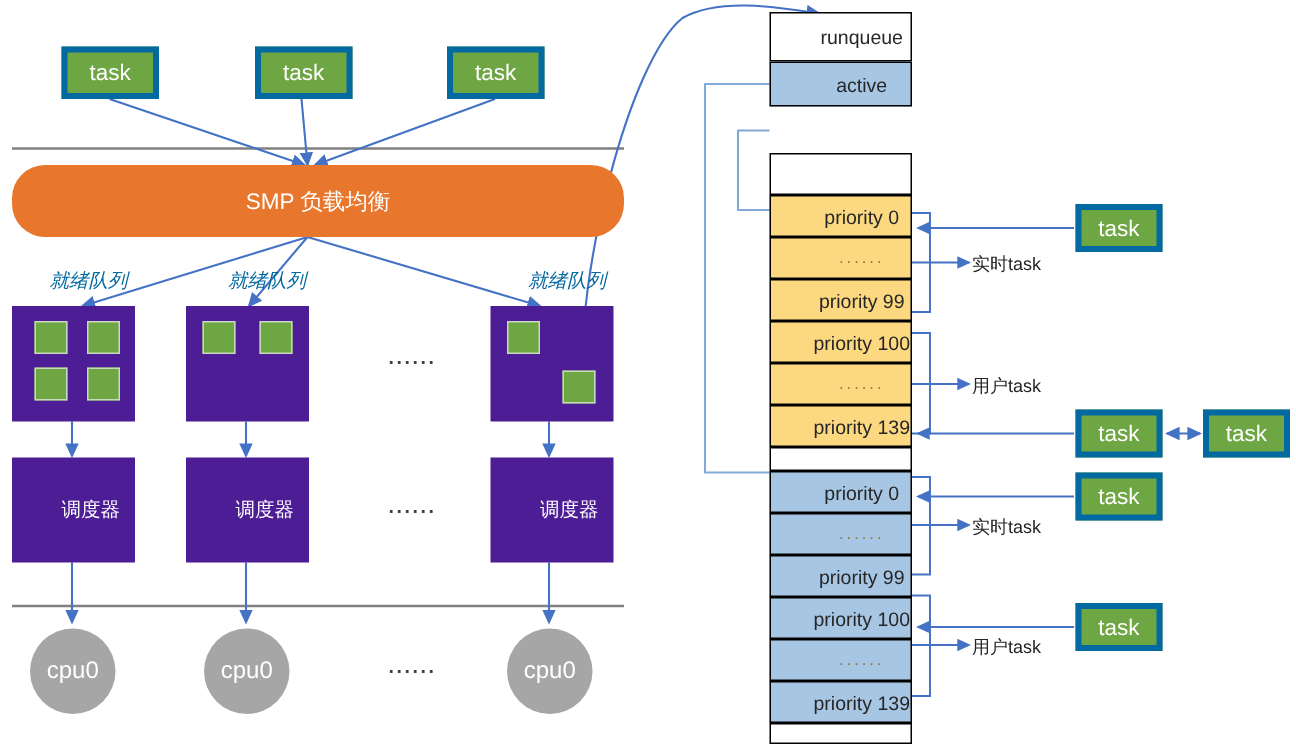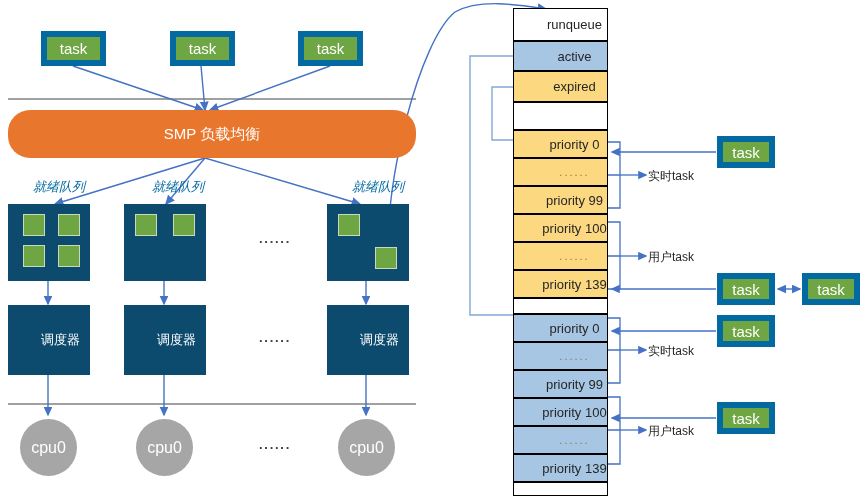--- a/index.html
+++ b/index.html
@@ -7,25 +7,25 @@
     width:864px;height:500px;
     background:#ffffff;
     font-family:"Liberation Sans","DejaVu Sans",sans-serif;
     overflow:hidden;
     position:relative;
   }
   #stage{position:absolute;left:0;top:0;width:864px;height:500px;}
   .node{position:absolute;box-sizing:border-box;display:flex;align-items:center;justify-content:center;}
 
   .task-box{
-    background:#6FA644;border:6px solid #0369a1;
+    background:#6FA644;border:4px solid #0369a1;
     color:#ffffff;font-size:15px;
   }
   .orange-box{
-    background:#0c4a6e;color:#ffffff;padding-left:23px;
+    background:#4c1d95;color:#ffffff;padding-left:23px;
   }
   .smp-bar{
     background:#E8762C;color:#ffffff;font-size:15px;border-radius:22px;
   }
   .green-sq{
     background:#6FA644;border:1px solid #c9d9bd;
   }
   .cpu-circle{
     background:#A6A6A6;border-radius:50%;
     color:#ffffff;font-size:16px;
@@ -184,23 +184,20 @@
   <div class="node ellipsis" style="left:240px;top:438px;width:70px;height:18px;">
     <span>······</span>
   </div>
 
   <div class="rq-cell rq-white" style="left:513px;top:8px;width:95px;height:33px;">
     <span>runqueue</span>
   </div>
   <div class="rq-cell rq-blue" style="left:513px;top:41px;width:95px;height:30px;">
     <span>active</span>
   </div>
-  <div class="rq-cell rq-yellow" style="left:513px;top:71px;width:95px;height:31px;">
-    <span>expired</span>
-  </div>
   <div class="rq-cell rq-white" style="left:513px;top:102px;width:95px;height:28px;">
     <span></span>
   </div>
 
   <div class="rq-cell rq-yellow" style="left:513px;top:130px;width:95px;height:28px;">
     <span>priority 0</span>
   </div>
   <div class="rq-cell rq-yellow rq-dots" style="left:513px;top:158px;width:95px;height:28px;">
     <span>......</span>
   </div>

